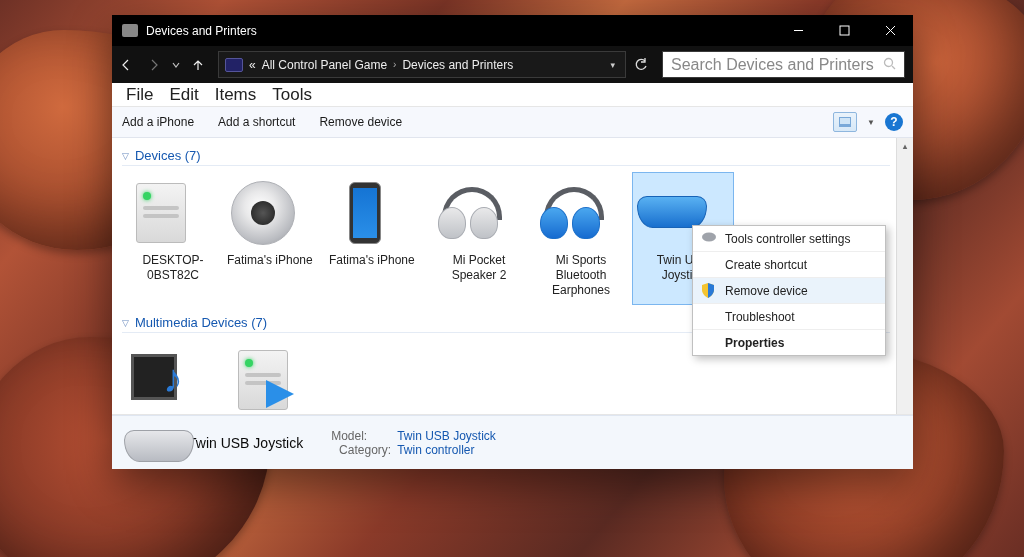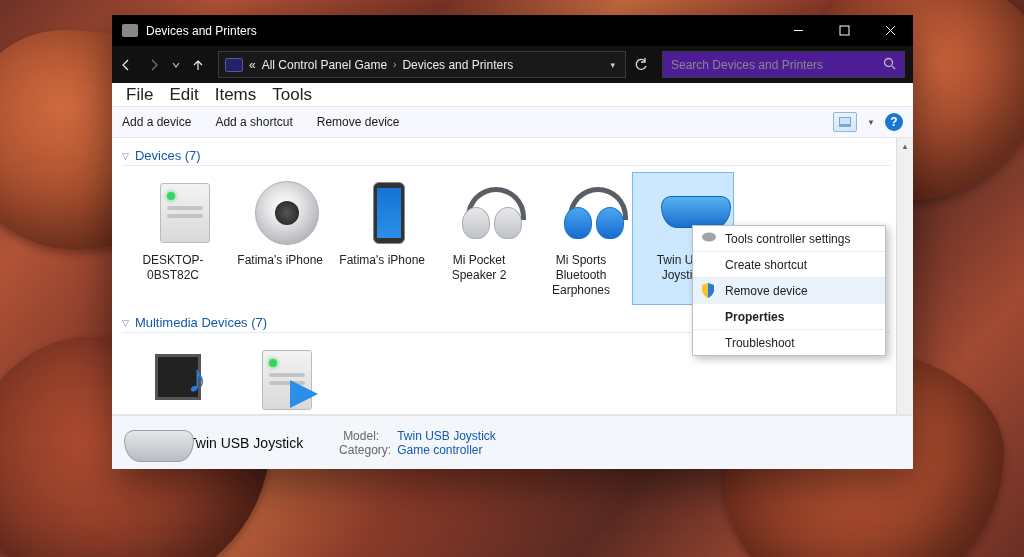--- a/index.html
+++ b/index.html
@@ -14,37 +14,37 @@
   .winbtn{width:46px;height:31px;display:flex;align-items:center;justify-content:center;}
   .winbtn svg{stroke:#fff;fill:none;}
   .navbar{height:37px;background:#111;display:flex;align-items:center;color:#fff;}
   .navbtn{width:28px;height:37px;display:flex;align-items:center;justify-content:center;}
   .navbtn svg{stroke:#eee;fill:none;stroke-width:1.2;}
   .addr{display:flex;align-items:center;height:25px;margin-left:6px;flex:1;background:#191919;border:1px solid #3a3a3a;color:#eee;font-size:12px;padding:0 6px;}
   .addr .cp-icon{width:16px;height:12px;background:#226;border:1px solid #559;margin-right:6px;border-radius:2px;}
   .addr .sep{margin:0 6px;color:#aaa;font-size:10px;}
   .addr-chevron{margin-left:auto;margin-right:4px;color:#ccc;font-size:9px;}
   .refresh{width:30px;display:flex;align-items:center;justify-content:center;}
-  .searchbox{width:225px;height:25px;background:#4c1d95;border:1px solid #3a3a3a;margin:0 8px 0 6px;display:flex;align-items:center;color:#888;padding:0 8px;font-size:12px;}
+  .searchbox{width:225px;height:25px;background:#ffffff;border:1px solid #3a3a3a;margin:0 8px 0 6px;display:flex;align-items:center;color:#888;padding:0 8px;font-size:16px;}
   .searchbox .sicon{margin-left:auto;}
   .menubar{height:23px;background:#fff;border-bottom:1px solid #e6e6e6;display:flex;align-items:center;padding:0 6px;font-size:17px;color:#222;}
   .menubar span{padding:3px 8px;}
   .cmdbar{height:30px;background:#f6f8fd;border-bottom:1px solid #e1e5ee;display:flex;align-items:center;padding:0 10px;font-size:12px;color:#1a1a1a;}
   .cmdbar .cmd{margin-right:24px;}
   .cmdbar .right{margin-left:auto;display:flex;align-items:center;gap:10px;}
   .viewbtn{width:22px;height:18px;border:1px solid #8eb6de;background:linear-gradient(#eaf3fb,#d7e8f7);display:flex;align-items:center;justify-content:center;border-radius:2px;}
   .help{width:18px;height:18px;border-radius:50%;background:#1976d2;color:#fff;font-weight:bold;font-size:12px;display:flex;align-items:center;justify-content:center;}
   .content{flex:1;display:flex;overflow:hidden;border-bottom:1px solid #e6e6e6;}
   .items{flex:1;padding:6px 6px 0 10px;overflow:hidden;}
   .scrollbar{width:16px;background:#f0f0f0;border-left:1px solid #ddd;position:relative;}
   .scrollbar .up,.scrollbar .down{height:16px;display:flex;align-items:center;justify-content:center;color:#666;font-size:9px;}
   .group-header{display:flex;align-items:center;color:#1558b0;font-size:13px;margin:4px 0 6px 0;border-bottom:1px solid #e4ebf5;padding-bottom:2px;}
   .group-header .chev{font-size:9px;margin-right:6px;color:#6a8bbf;}
   .device-row{display:flex;flex-wrap:wrap;}
-  .device{width:96px;display:flex;flex-direction:column;align-items:flex-end;text-align:center;font-size:12px;color:#222;padding:4px 2px 6px 2px;border:1px solid transparent;}
+  .device{width:96px;display:flex;flex-direction:column;align-items:flex-start;text-align:center;font-size:12px;color:#222;padding:4px 2px 6px 2px;border:1px solid transparent;}
   .device.selected{background:#cce8ff;border:1px solid #7bb6ef;}
   .device .iconbox{width:72px;height:72px;display:flex;align-items:center;justify-content:center;}
   .device .label{margin-top:4px;line-height:1.25;}
   
   .details{height:53px;background:#f3f7fc;display:flex;align-items:center;padding:0 12px;border-top:1px solid #dfe6f1;font-size:12px;}
   .details .bigname{font-size:14px;color:#0a0a0a;margin-right:28px;}
   .details .kv{color:#666;margin-right:6px;}
   .details .val{color:#1558b0;margin-right:24px;}
   
   .ctx{position:absolute;background:#fff;border:1px solid #c0c0c0;box-shadow:3px 3px 8px rgba(0,0,0,.25);font-size:12px;color:#222;}
@@ -152,21 +152,21 @@
     </div>
 
     <div class="menubar">
       <span>File</span>
       <span>Edit</span>
       <span>Items</span>
       <span>Tools</span>
     </div>
 
     <div class="cmdbar">
-      <span class="cmd">Add a device</span>
+      <span class="cmd">Add a iPhone</span>
       <span class="cmd">Add a shortcut</span>
       <span class="cmd">Remove device</span>
       <div class="right">
         <div class="viewbtn">
           <svg width="12" height="10">
               <rect x="0" y="0" width="12" height="10" fill="#79a8d8"></rect>
               <rect x="1" y="1" width="10" height="6" fill="#cfe4f6"></rect>
             </svg>
         </div>
         <span style="font-size:8px;color:#555">▼</span>
@@ -267,26 +267,26 @@
 
     <div class="details">
       <div style="width:52px;height:34px;margin-right:12px">
         <div class="gamepad">
             <div class="body"></div>
           </div>
       </div>
       <div class="bigname">Twin USB Joystick</div>
       <div>
         <div style="display:flex;align-items:baseline;">
-          <span class="kv" style="width:60px;text-align:center;display:inline-block">Model:</span>
+          <span class="kv" style="width:60px;text-align:left;display:inline-block">Model:</span>
           <span class="val">Twin USB Joystick</span>
         </div>
         <div style="display:flex;align-items:flex-end;">
           <span class="kv" style="width:60px;text-align:right;display:inline-block">Category:</span>
-          <span class="val">Game controller</span>
+          <span class="val">Twin controller</span>
         </div>
       </div>
     </div>
 
   </div>
 
   <div class="ctx" style="left:692px;top:225px;width:192px">
     <div class="row">
       <span class="ricon">
         <svg width="16" height="12">
@@ -300,21 +300,21 @@
     </div>
     <div class="row hover">
       <span class="ricon">
         <svg class="shield" width="14" height="16">
             <path d="M7 0 L13 2 V7 C13 12 7 15 7 15 C7 15 1 12 1 7 V2 Z" fill="#f4c430"></path>
             <path d="M7 0 L13 2 V7 C13 12 7 15 7 15 V0 Z" fill="#2a7ad6"></path>
           </svg>
       </span>
       <span>Remove device</span>
     </div>
+    <div class="row">
+      <span>Troubleshoot</span>
+    </div>
     <div class="row bold">
       <span>Properties</span>
     </div>
-    <div class="row">
-      <span>Troubleshoot</span>
-    </div>
   </div>
 
 </div>
 
 </body></html>

